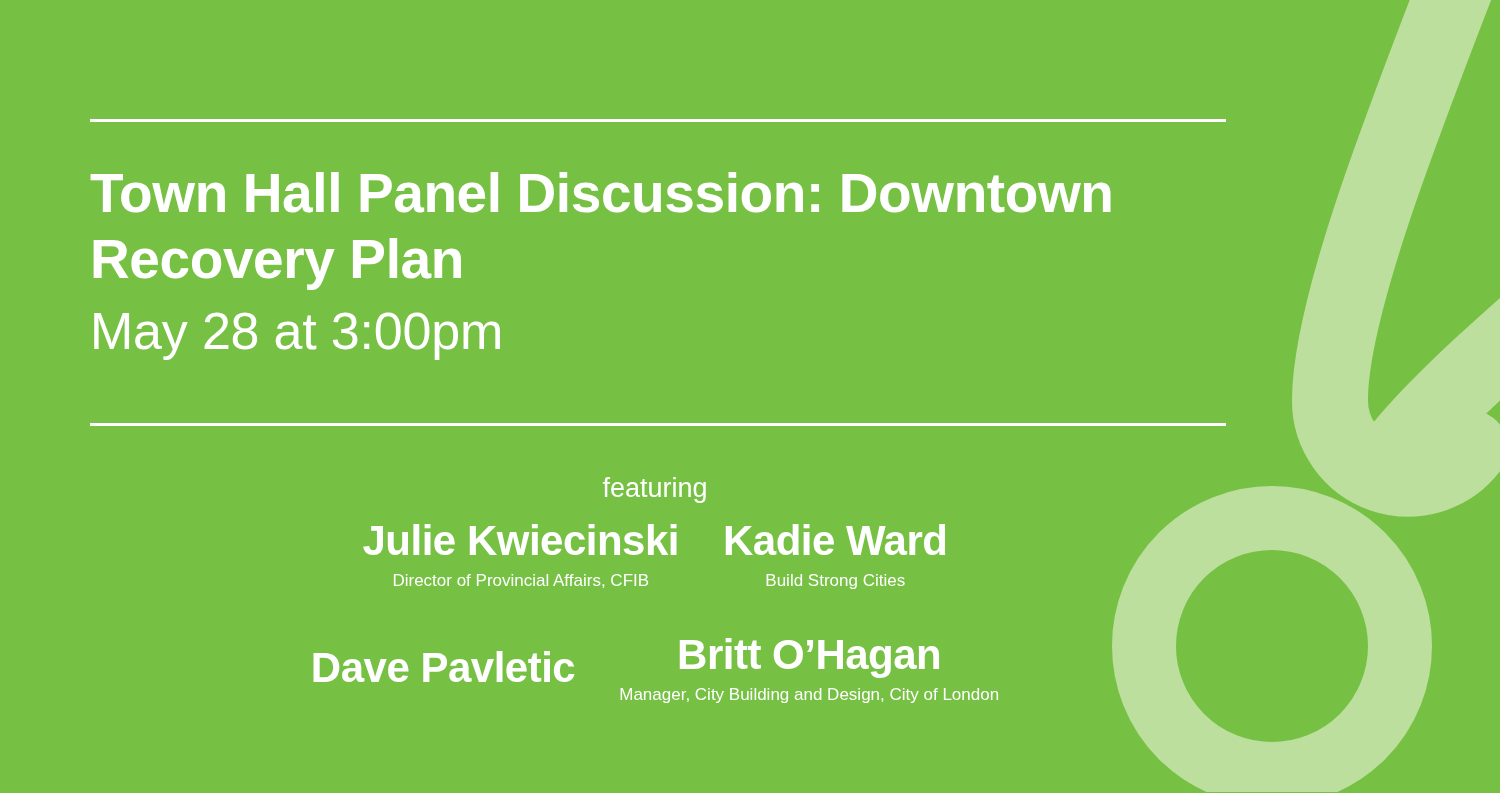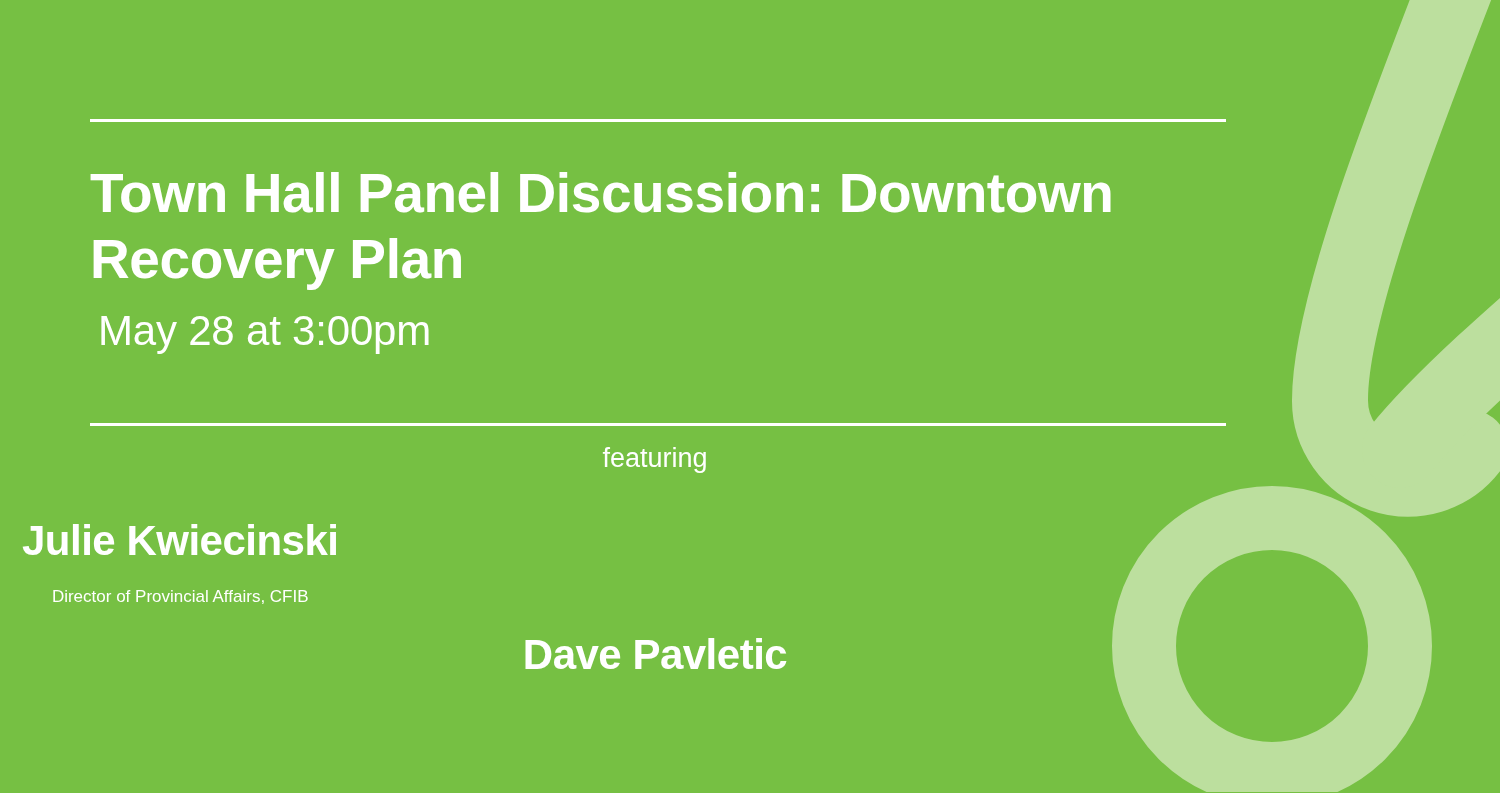--- a/index.html
+++ b/index.html
@@ -54,71 +54,71 @@
   .headline h1 {
     margin: 0;
     color: #ffffff;
     font-family: "Liberation Sans", sans-serif;
     font-weight: bold;
     font-size: 55px;
     line-height: 66px;
     letter-spacing: -0.4px;
   }
   .headline .when {
-    margin: 6px 0 0 8px;
+    margin: 6px 0 0 0;
     color: #ffffff;
     font-family: "Liberation Sans", sans-serif;
     font-weight: normal;
-    font-size: 42px;
+    font-size: 52px;
     line-height: 66px;
     letter-spacing: -0.2px;
   }
 
   
   .featuring {
     position: absolute;
-    top: 441px;
+    top: 471px;
     left: 0;
     width: 1310px;
     text-align: center;
     color: #ffffff;
     font-size: 27px;
     font-weight: normal;
     line-height: 34px;
   }
 
   
   .panel-row {
     position: absolute;
     left: 0;
     width: 1310px;
     display: flex;
     justify-content: center;
     align-items: flex-start;
   }
-  .panel-row.row1 { top: 515px; flex-direction: column; }
+  .panel-row.row1 { top: 515px; }
   .panel-row.row2 { top: 629px; align-items: center; }
 
   .panelist {
     text-align: center;
     padding: 0 22px;
     box-sizing: border-box;
   }
   .panelist .p-name {
     display: block;
     color: #ffffff;
     font-weight: bold;
     font-size: 42px;
     line-height: 52px;
     letter-spacing: -0.5px;
     white-space: nowrap;
   }
   .panelist .p-role {
     display: block;
-    margin-top: 19px;
+    margin-top: 3px;
     color: #ffffff;
     font-weight: normal;
     font-size: 17px;
     line-height: 22px;
     white-space: nowrap;
   }
 </style>
 </head>
 <body>
 
@@ -150,22 +150,30 @@
 
     <div class="rule bottom"></div>
 
     <div class="featuring">featuring</div>
 
     <div class="panel-row row1">
       <div class="panelist">
         <span class="p-name">Julie Kwiecinski</span>
         <span class="p-role">Director of Provincial Affairs, CFIB</span>
       </div>
+      <div class="panelist">
+        <span class="p-name">Kadie Ward</span>
+        <span class="p-role">Build Strong Cities</span>
+      </div>
     </div>
 
     <div class="panel-row row2">
       <div class="panelist">
         <span class="p-name">Dave Pavletic</span>
+      </div>
+      <div class="panelist">
+        <span class="p-name">Britt O’Hagan</span>
+        <span class="p-role">Manager, City Building and Design, City of London</span>
       </div>
     </div>
 
   </div>
 </div>
 
 </body></html>

